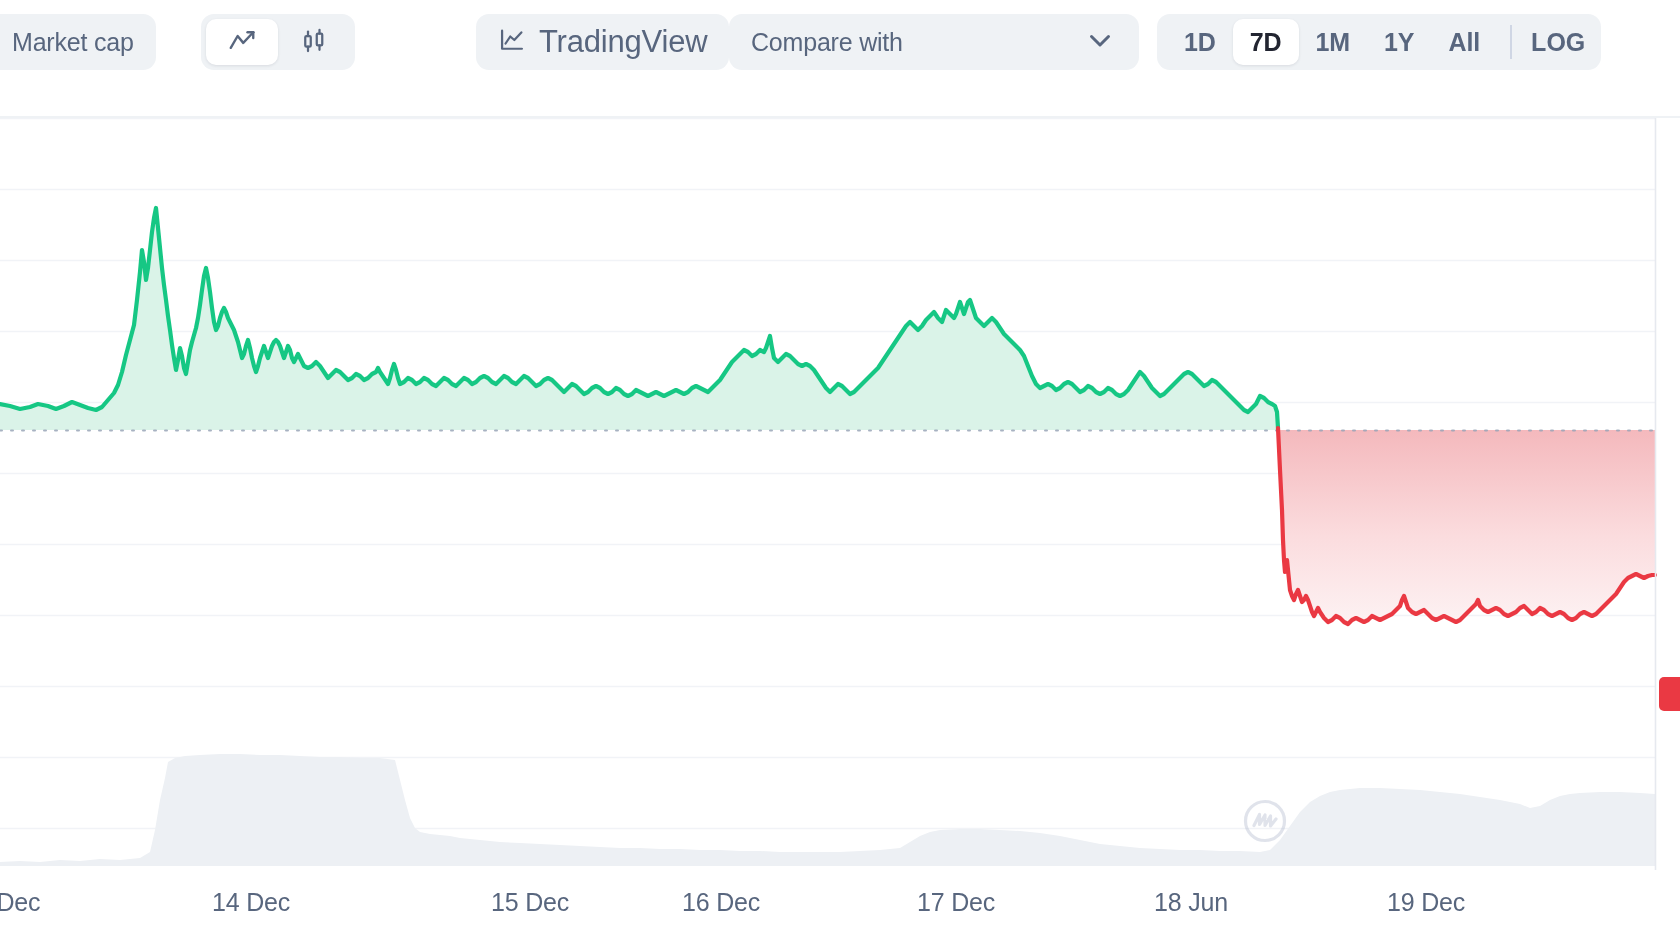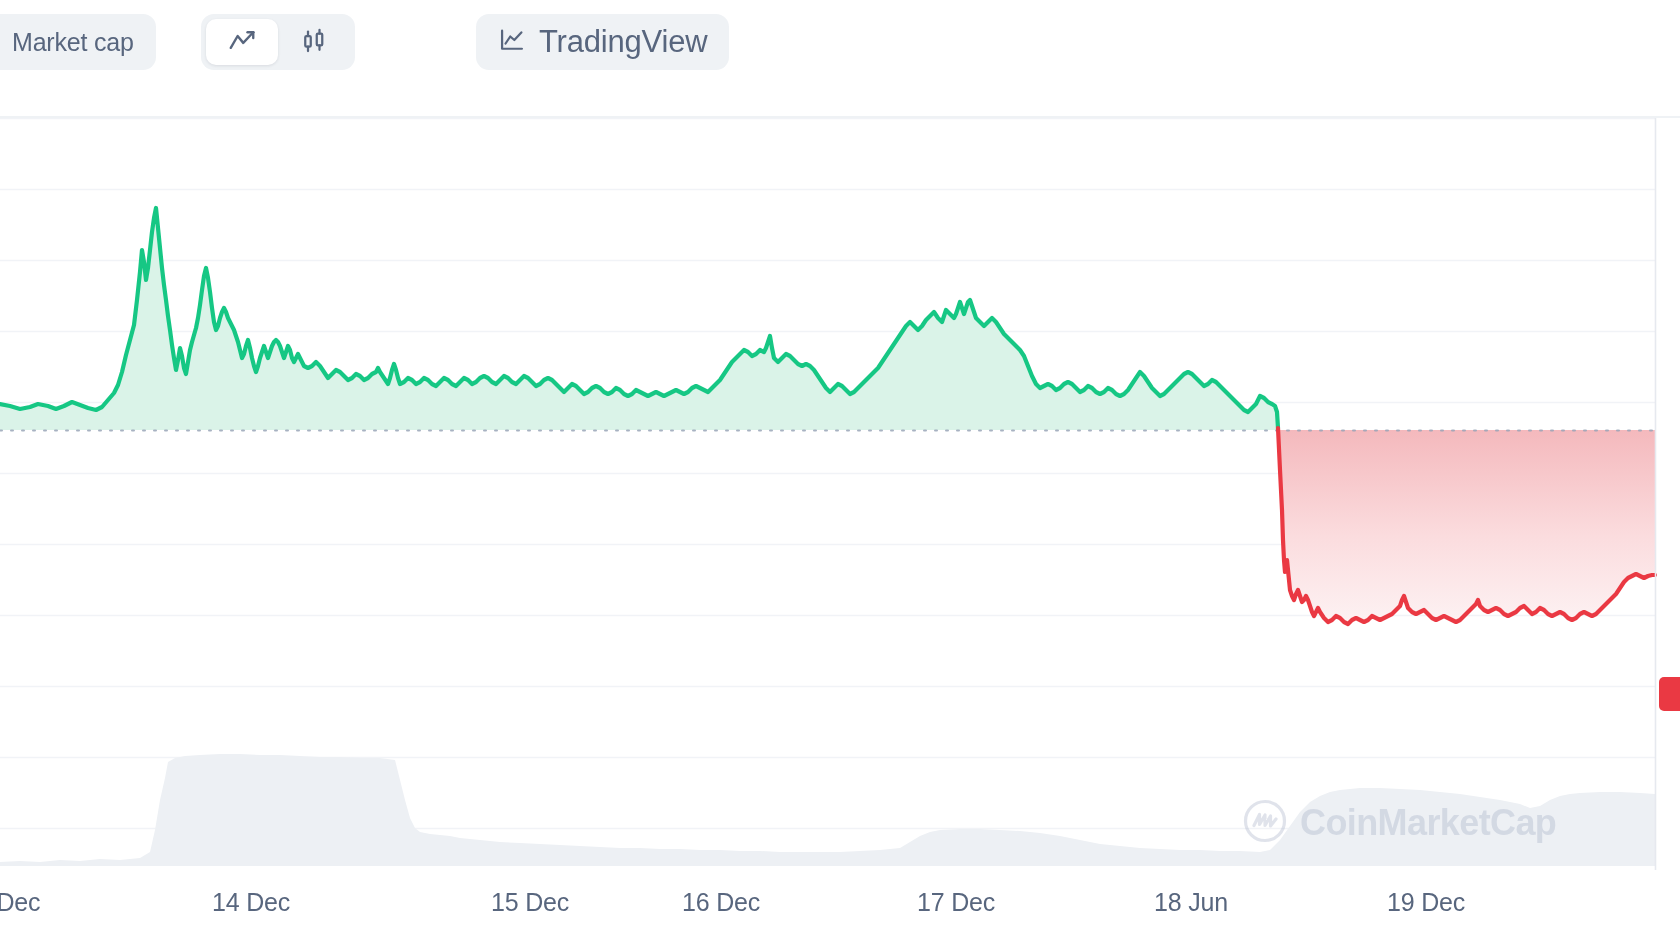--- a/index.html
+++ b/index.html
@@ -267,21 +267,38 @@
     <div class="pill" id="tradingview-button">
       <span>
         <svg width="28" height="28" viewBox="0 0 24 24" fill="none" stroke="#58667e" stroke-width="1.9" stroke-linecap="round" stroke-linejoin="round">
           <path d="M3.5 4 L3.5 19.5 L20.5 19.5"></path>
           <path d="M6.5 15 L10.5 9 L14 12 L20 5.5"></path>
         </svg>
       </span>
       <span class="lbl">TradingView</span>
     </div>
 
-
+    <div class="pill" id="compare-dropdown">
+      <span class="lbl">Compare with</span>
+      <span>
+        <svg width="34" height="34" viewBox="0 0 24 24" fill="none" stroke="#58667e" stroke-width="2.1" stroke-linecap="round" stroke-linejoin="round">
+          <path d="M6 9.5 L12 15.5 L18 9.5"></path>
+        </svg>
+      </span>
+    </div>
+
+    <div class="pill" id="range-group">
+      <button class="range-btn">1D</button>
+      <button class="range-btn active">7D</button>
+      <button class="range-btn">1M</button>
+      <button class="range-btn">1Y</button>
+      <button class="range-btn">All</button>
+      <span id="range-divider"></span>
+      <button id="log-button">LOG</button>
+    </div>
 
   </div>
 
   <div id="chart-area">
     <svg id="chart-svg" width="1680" height="752" viewBox="0 118 1680 752">
       <defs>
         <linearGradient id="downGrad" x1="0" y1="0" x2="0" y2="1">
           <stop offset="0%" stop-color="#f4b8bc" stop-opacity="1"></stop>
           <stop offset="55%" stop-color="#fbdcde" stop-opacity="1"></stop>
           <stop offset="100%" stop-color="#fdf2f3" stop-opacity="1"></stop>
@@ -324,21 +341,20 @@
         </g>
     </svg>
 
     <div id="watermark">
       <span>
         <svg width="44" height="44" viewBox="0 0 44 44" fill="none">
           <circle cx="22" cy="22" r="19.5" stroke="#9aa5bf" stroke-width="3.2"></circle>
           <path d="M11 26.5 L16.5 15.5 L16.5 25.5 L22 16 L22 26.5 L27.5 17 L27.5 27 L33 20" stroke="#9aa5bf" stroke-width="3.2" stroke-linecap="round" stroke-linejoin="round" fill="none"></path>
         </svg>
       </span>
-      <span class="wm-text">CoinMarketCap</span>
     </div>
 
     <div id="price-badge"></div>
   </div>
 
   <div id="x-axis">
       <div class="x-tick" style="left: 0px; transform: translateX(-24px);">3 Dec</div>
       <div class="x-tick" style="left: 251px;">14 Dec</div>
       <div class="x-tick" style="left: 486px; margin-left: 44px;">15 Dec</div>
       <div class="x-tick" style="left: 721px;">16 Dec</div>

